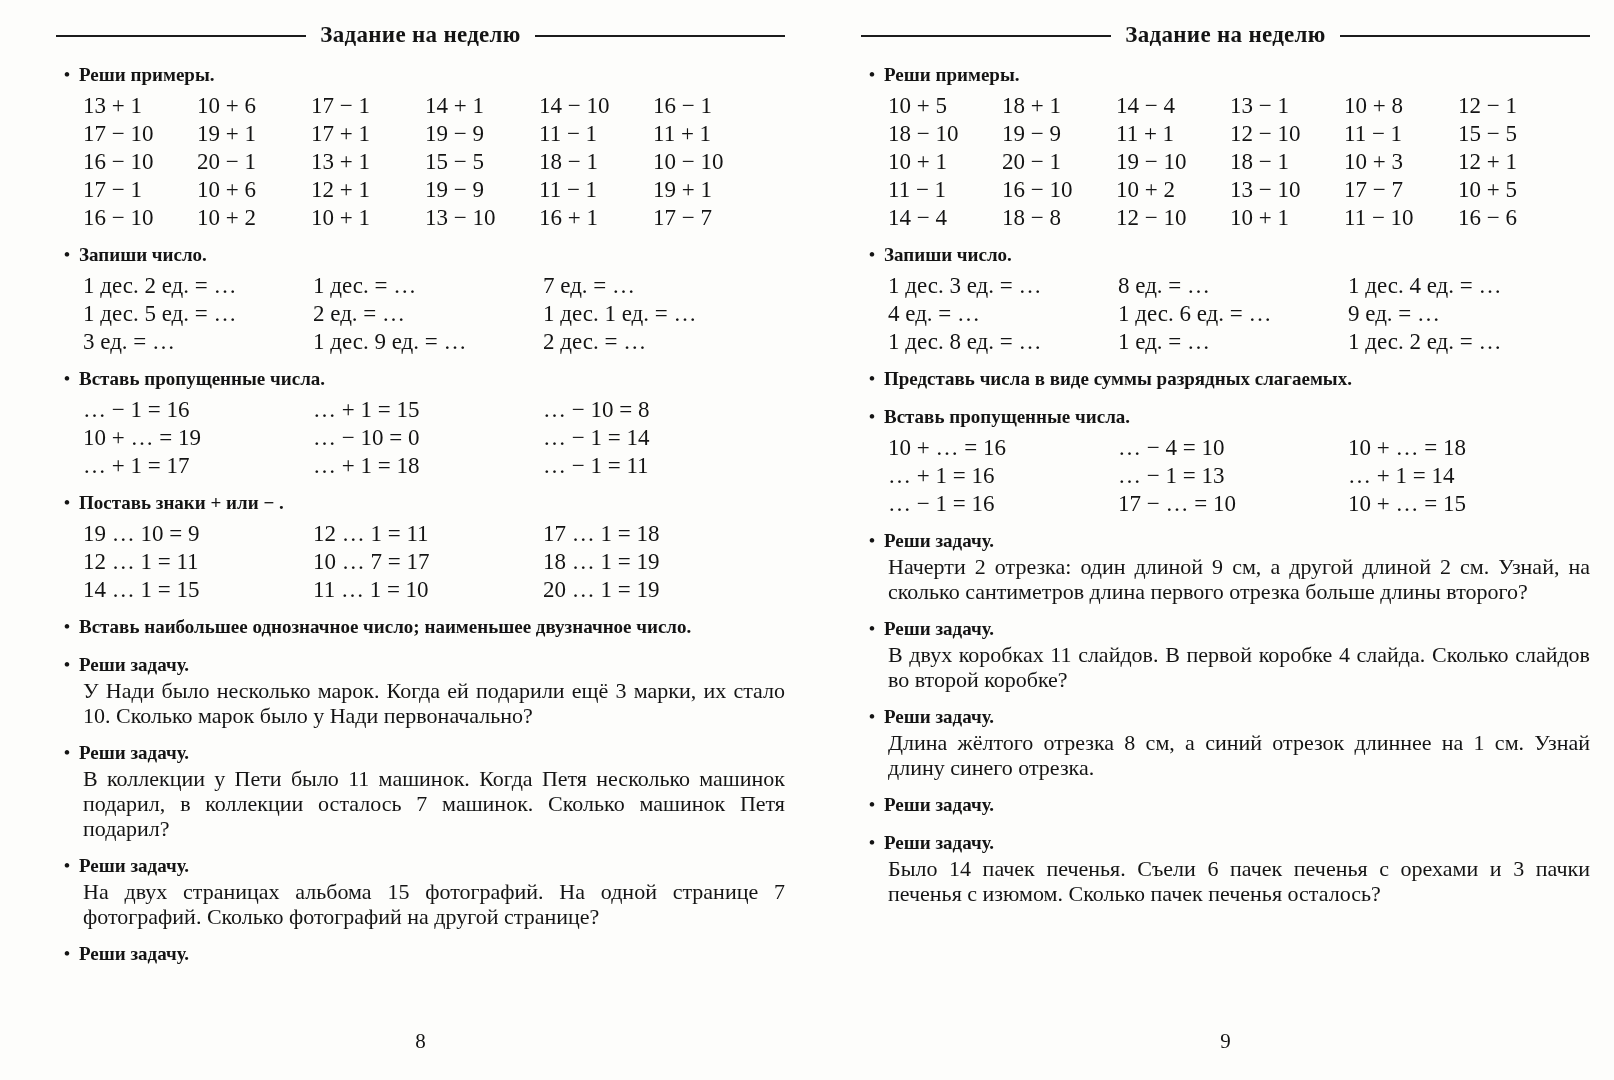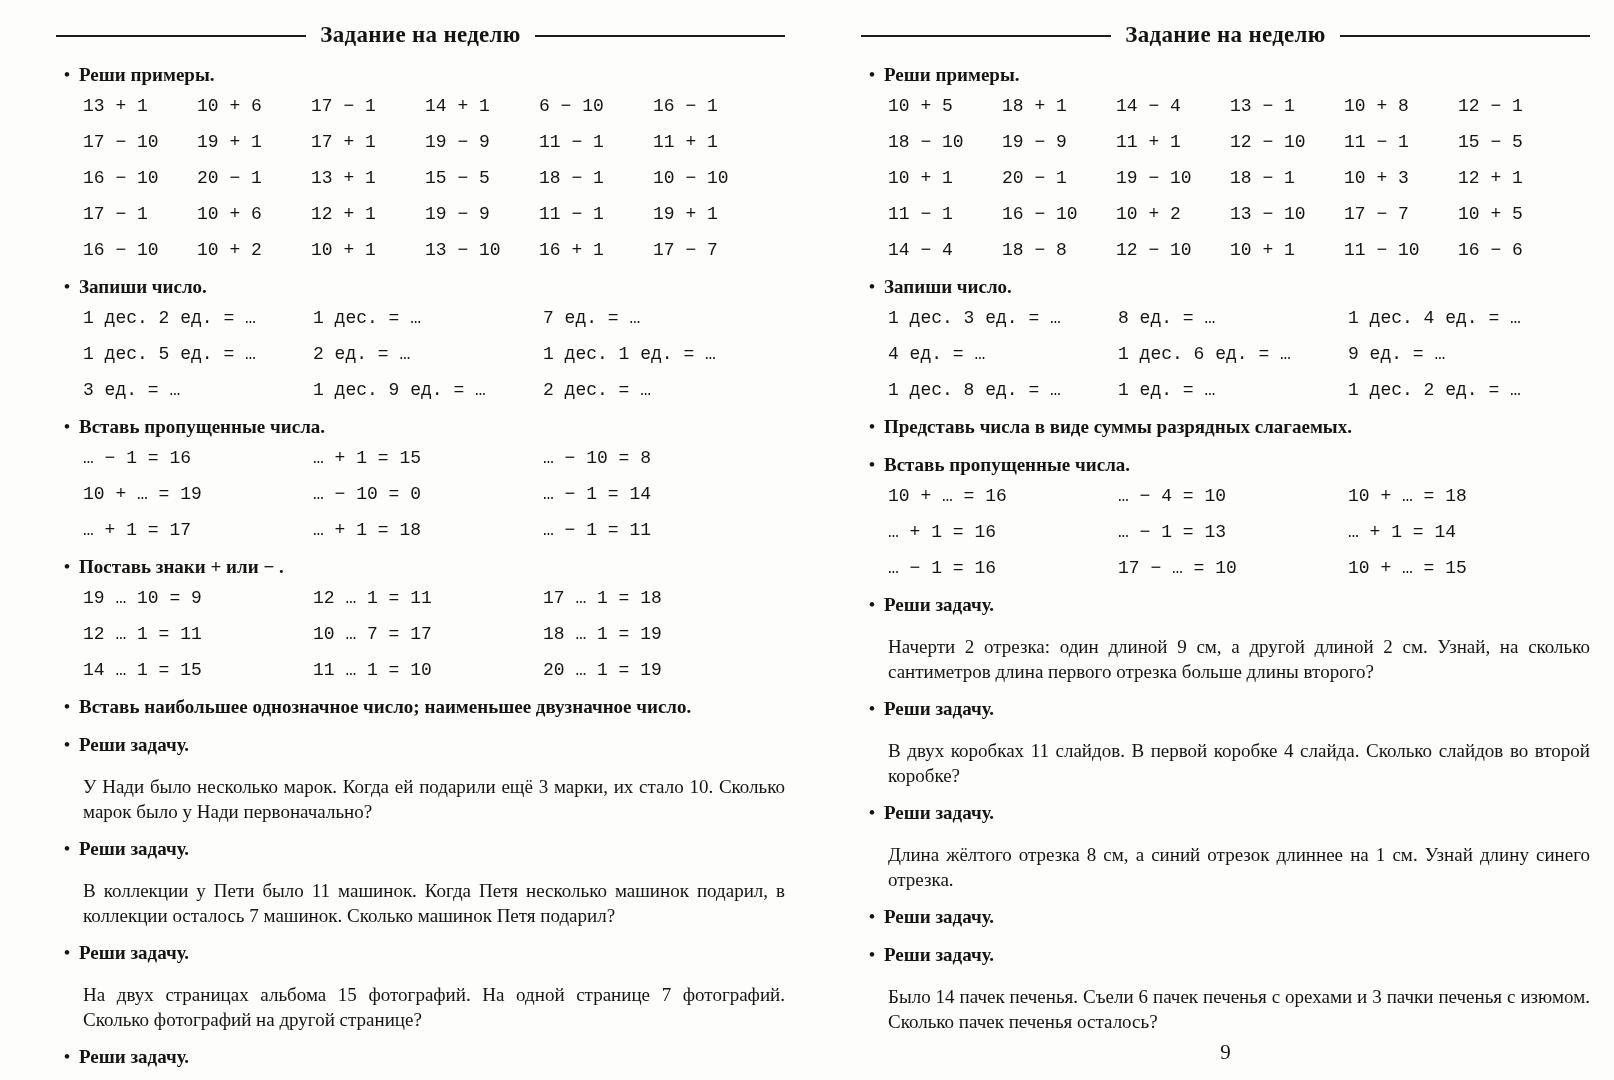--- a/index.html
+++ b/index.html
@@ -57,32 +57,31 @@
     line-height: 24px;
   }
   .bullet {
     font-size: 17px;
     line-height: 24px;
     transform: translateY(-1px);
   }
   .grid {
     display: grid;
     margin: 6px 0 0 27px;
-    row-gap: 12px;
-    font-size: 18px;
+    row-gap: 4px;
+    font-size: 23px;
     line-height: 24px;
     white-space: nowrap;
-    font-family: Liberation Mono, monospace;
   }
   .grid.cols6 { grid-template-columns: repeat(6, 114px); }
   .grid.cols3 { grid-template-columns: repeat(3, 230px); }
   .task-text {
-    margin: 16px 0 0 27px;
+    margin: 0 0 0 27px;
     width: 702px;
-    font-size: 19px;
+    font-size: 22px;
     line-height: 25px;
     text-align: justify;
   }
   .page-number {
     margin-top: auto;
     text-align: center;
     font-size: 21px;
     padding: 6px 0 12px 0;
   }
 </style>
@@ -98,21 +97,21 @@
         <div class="section">
           <div class="section-head">
             <span class="bullet">•</span>
             <span class="heading-text">Реши примеры.</span>
           </div>
           <div class="grid cols6">
             <span class="cell">13 + 1</span>
             <span class="cell">10 + 6</span>
             <span class="cell">17 − 1</span>
             <span class="cell">14 + 1</span>
-            <span class="cell">6 − 10</span>
+            <span class="cell">14 − 10</span>
             <span class="cell">16 − 1</span>
             <span class="cell">17 − 10</span>
             <span class="cell">19 + 1</span>
             <span class="cell">17 + 1</span>
             <span class="cell">19 − 9</span>
             <span class="cell">11 − 1</span>
             <span class="cell">11 + 1</span>
             <span class="cell">16 − 10</span>
             <span class="cell">20 − 1</span>
             <span class="cell">13 + 1</span>

